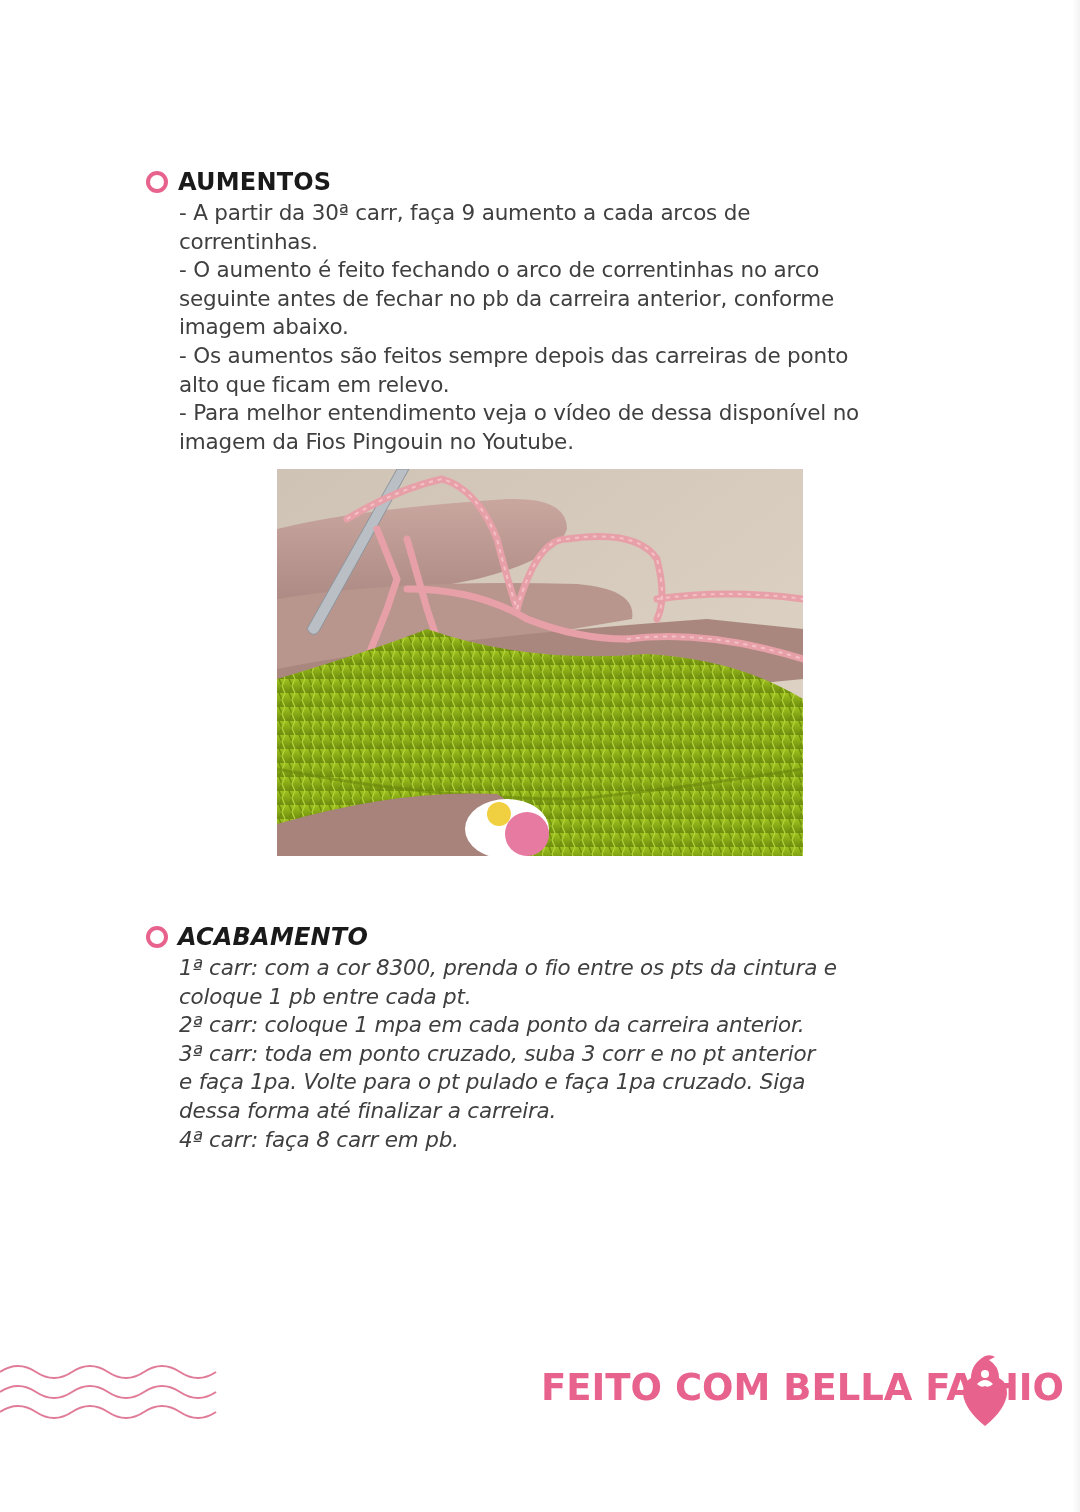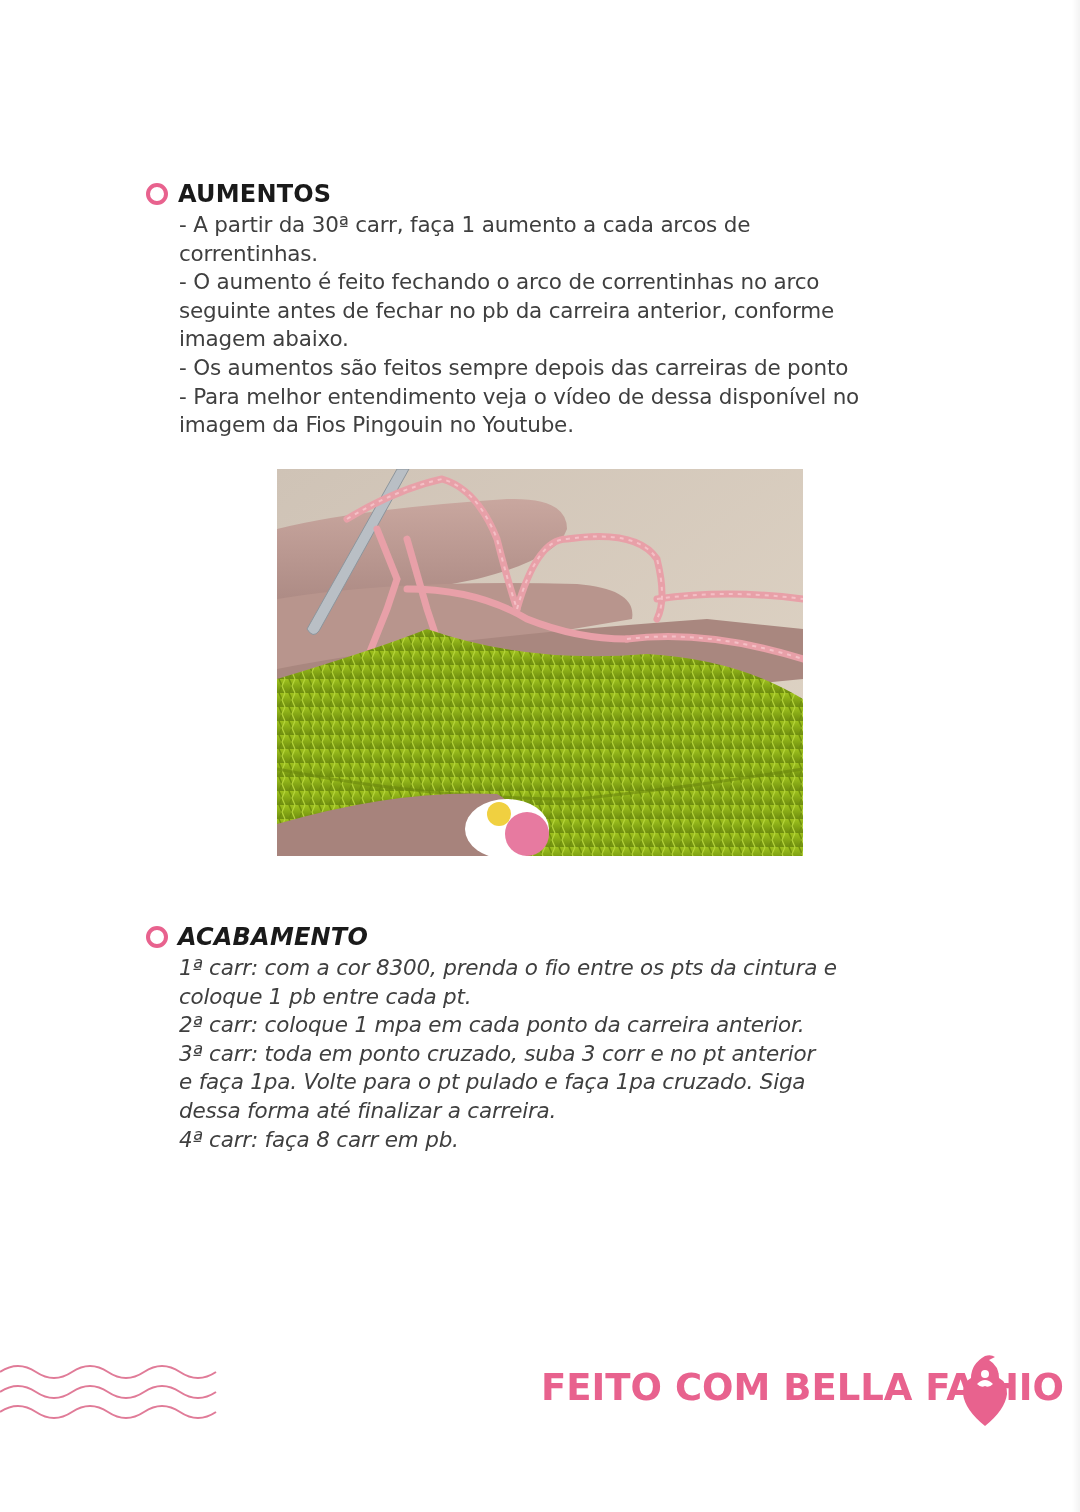--- a/index.html
+++ b/index.html
@@ -23,32 +23,33 @@
       position: absolute; left: 541px; top: 1366px; font-family: "DejaVu Sans", sans-serif; font-weight: bold;
       font-size: 37px; color: #e8628e; letter-spacing: 0px; white-space: nowrap;
     }
     .brand-logo { position: absolute; left: 955px; top: 1352px; }
   </style>
 </head>
 <body>
 
 <div class="right-edge"></div>
 
-<div class="section" style="top:165px;margin-top:12px;">
+<div class="section" style="top:165px;">
   <div class="heading">
     <span class="ring"></span>
     <span class="heading-text">AUMENTOS</span>
   </div>
   <div class="body">
-    <p>- A partir da 30ª carr, faça 1 aumento a cada arcos de</p>
+    <p>- A partir da 30ª carr, faça 9 aumento a cada arcos de</p>
     <p>correntinhas.</p>
     <p>- O aumento é feito fechando o arco de correntinhas no arco</p>
     <p>seguinte antes de fechar no pb da carreira anterior, conforme</p>
     <p>imagem abaixo.</p>
     <p>- Os aumentos são feitos sempre depois das carreiras de ponto</p>
+    <p>alto que ficam em relevo.</p>
     <p>- Para melhor entendimento veja o vídeo de dessa disponível no</p>
     <p>imagem da Fios Pingouin no Youtube.</p>
   </div>
 </div>
 
 <div class="photo">
   <svg width="526" height="387" viewBox="0 0 526 387">
     <defs>
       <linearGradient id="bg" x1="0" y1="0" x2="1" y2="1">
         <stop offset="0" stop-color="#cfc3b6"></stop>

